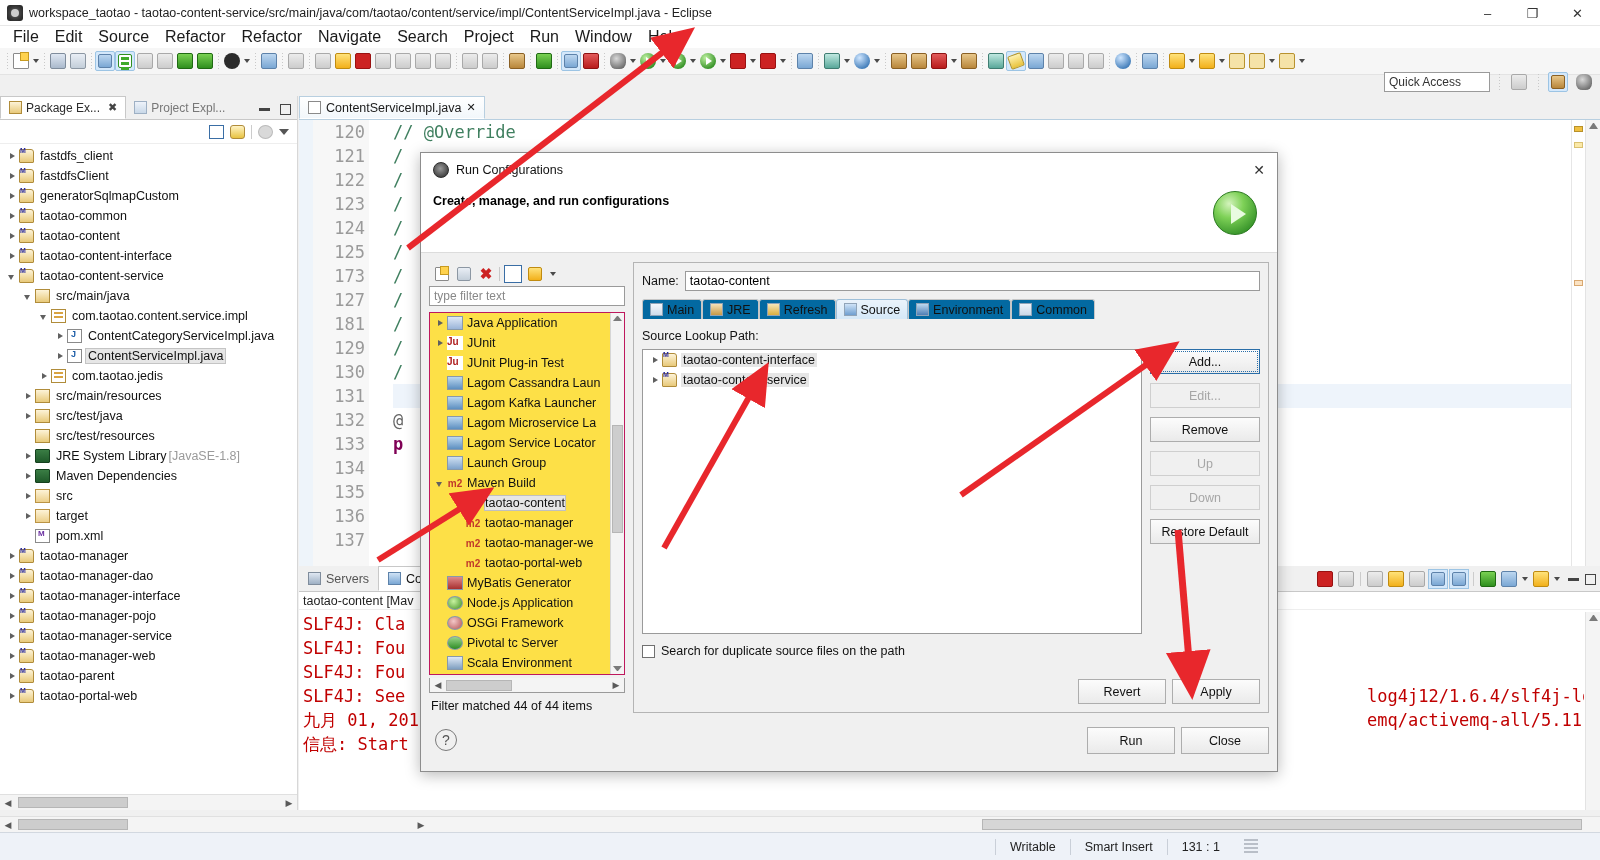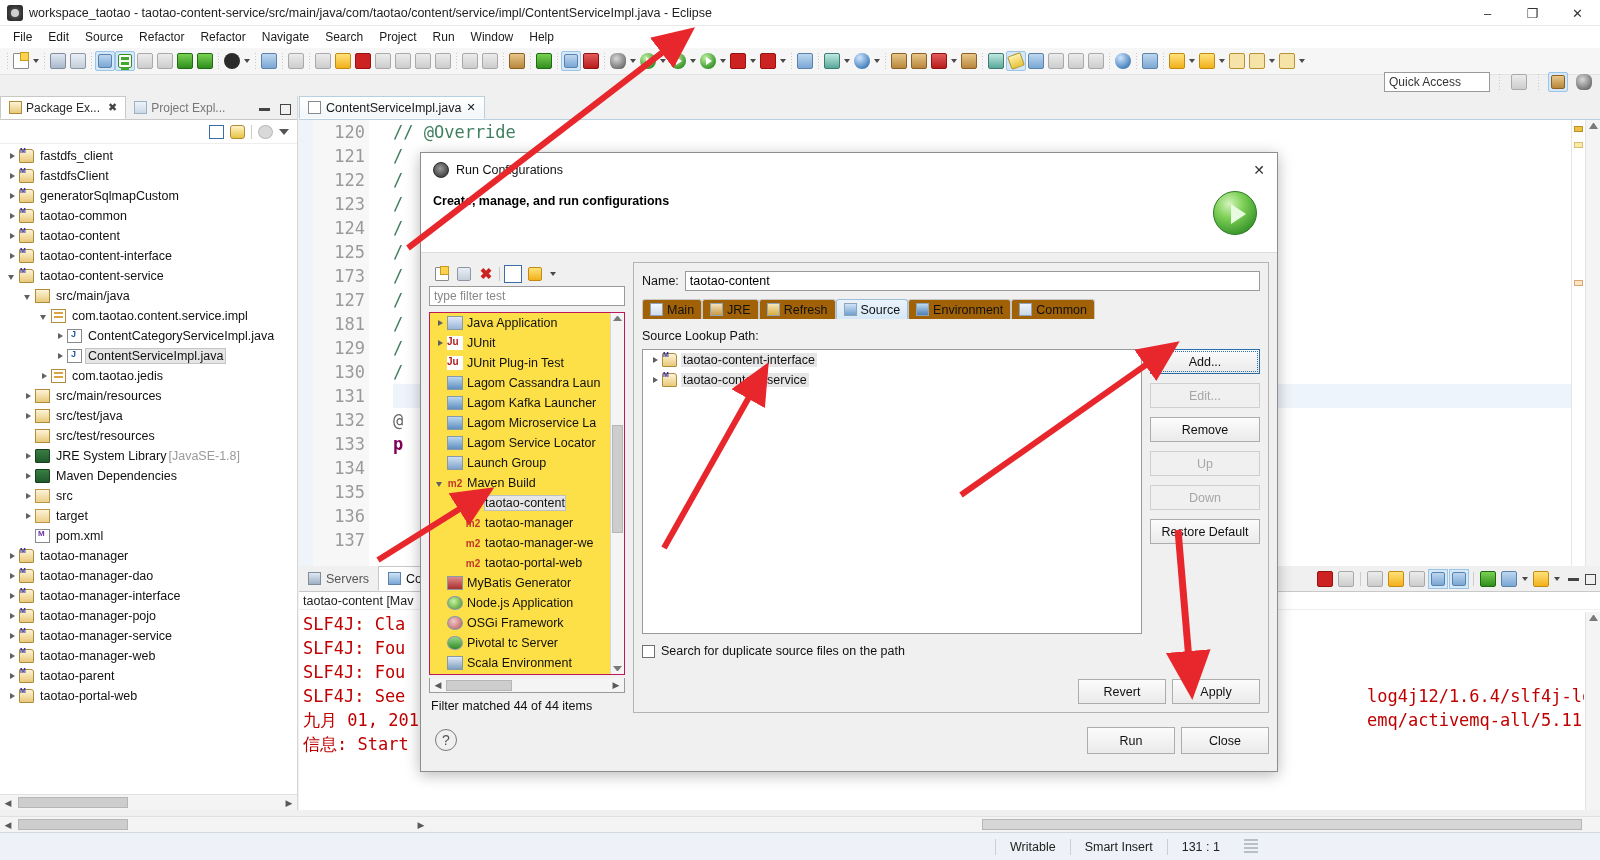--- a/index.html
+++ b/index.html
@@ -40,21 +40,21 @@
   .winbtn {
     width: 45px; height: 26px; display: flex; align-items: center; justify-content: center;
     color: #333; font-size: 13px;
   }
 
   
   .menubar {
     position: absolute; top: 26px; left: 0; width: 1600px; height: 22px;
     background: #ffffff; display: flex; align-items: center; padding-left: 5px;
   }
-  .menubar .mi { padding: 2px 8px; font-size: 12px; color: #1a1a1a; cursor: default; }
+  .menubar .mi { padding: 2px 8px; font-size: 16px; color: #1a1a1a; cursor: default; }
 
   
   .toolbar {
     position: absolute; top: 48px; left: 0; width: 1600px; height: 27px;
     background: #f6f6f6; border-bottom: 1px solid #e3e3e3;
     display: flex; align-items: center; padding-left: 4px; gap: 0px;
   }
   .tb { width: 20px; height: 20px; position: relative; flex: none; display:inline-block; }
   .tb-sep { width: 7px; height: 18px; flex: none; position: relative; }
   .tb-sep::after {
@@ -269,21 +269,21 @@
   }
   .filter-count { position:absolute; left:2px; bottom:0; font-size:12.5px; color:#111; }
 
   .dlg-right { position:absolute; left:212px; top:8px; right:8px; bottom:58px; border:1px solid #b4b4b4; background:#f0f0f0; }
   .name-row { display:flex; align-items:center; gap:6px; padding:8px 8px 0 8px; }
   .name-label { font-size:12.5px; color:#111; }
   .name-input { flex:1; height:20px; border:1px solid #9a9a9a; background:#fff; font-size:12.5px; padding-left:4px; display:flex; align-items:center; }
   .tabstrip { display:flex; align-items:flex-end; gap:0; padding:10px 0 0 8px; height:28px; }
   .dtab {
     height:20px; display:flex; align-items:center; gap:4px; padding:0 7px; font-size:12.5px;
-    color:#111; border:1px solid #c6c6c6; border-bottom:none; background:#a16207;
+    color:#111; border:1px solid #c6c6c6; border-bottom:none; background:#0369a1;
     border-radius:3px 3px 0 0;
   }
   .dtab.active { background:linear-gradient(#eaf3fb,#d5e8f7); border-color:#9ebfd8; font-weight:normal; }
   .tabpane { position:absolute; left:8px; right:8px; top:66px; bottom:44px; }
   .slp-label { font-size:12.5px; color:#111; margin-bottom:4px; }
   .slp-list {
     position:absolute; left:0; top:20px; right:118px; bottom:34px;
     background:#fff; border:1px solid #9a9a9a;
   }
   .slp-row { height:20px; display:flex; align-items:center; font-size:12.5px; color:#111; padding-left:6px; }
@@ -891,21 +891,21 @@
               <i class="ic saveall"></i>
             </span>
           <span class="lt" style="color:#cc2222;font-weight:bold;font-size:15px;text-align:center;line-height:18px;">✖</span>
           <span style="width:1px;height:14px;background:#c9c9c9;display:inline-block;"></span>
           <span class="lt" style="border:1.5px solid #3a6ea5;background:#fff;"></span>
           <span class="lt">
               <i class="ic yellow"></i>
             </span>
           <span class="tb-arrow"></span>
         </div>
-        <div class="filter-input">type filter test</div>
+        <div class="filter-input">type filter text</div>
         <div class="cfg-tree">
           <div id="cfg-rows" style="position:absolute;inset:0 14px 0 0;overflow:hidden;">
               <div class="cfg-row" style="padding-left: 4px;">
                 <span class="twist closed"></span>
                 <span class="cfg-icon" style="background: linear-gradient(rgb(223, 233, 247), rgb(154, 180, 216)); border: 1px solid rgb(136, 153, 170);"></span>
                 <span class="cfg-label">Java Application</span>
               </div>
               <div class="cfg-row" style="padding-left: 4px;">
                 <span class="twist closed"></span>
                 <span class="cfg-icon" style="background: rgb(255, 255, 255); border: none; color: rgb(176, 32, 32); font-size: 10px; font-weight: bold;">Ju</span>

